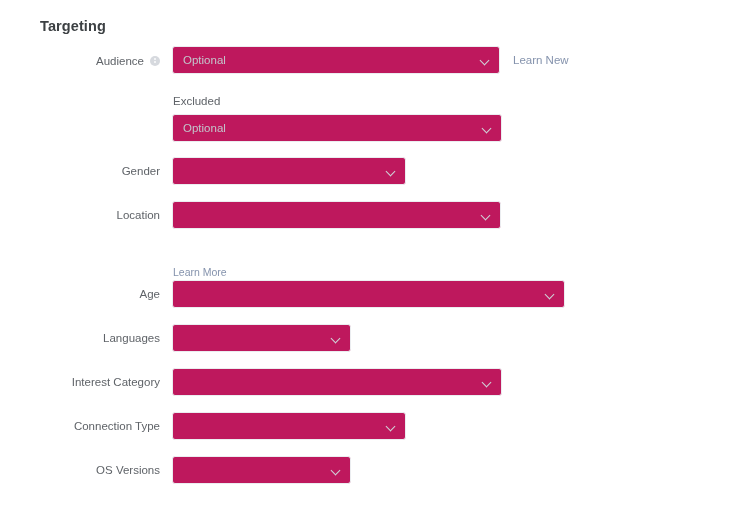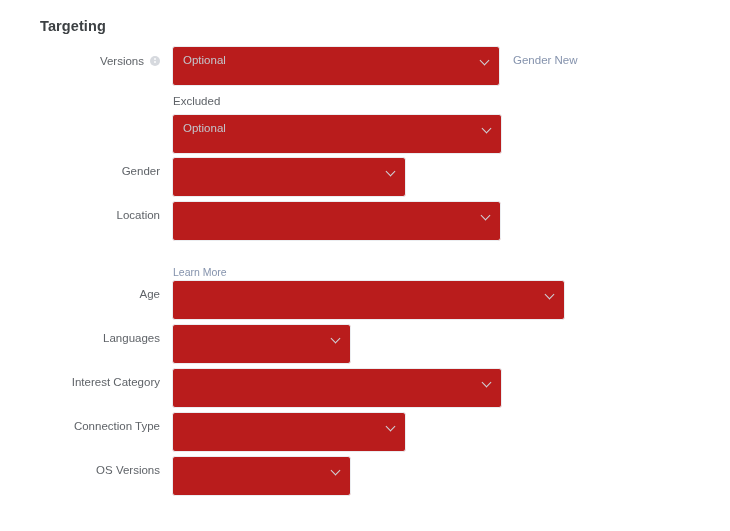--- a/index.html
+++ b/index.html
@@ -85,22 +85,22 @@
     height: 2px;
     border-radius: 50%;
     background: #fbfbfc;
     box-shadow: 0 3px 0 0 #fbfbfc;
   }
 
   
   .field {
     position: absolute;
     left: 172px;
-    height: 40px;
-    background: #b91c1c;
+    height: 28px;
+    background: #be185d;
     border: 1px solid #ebedf0;
     border-radius: 3px;
     box-sizing: border-box;
   }
   .field .placeholder {
     position: absolute;
     left: 10px;
     top: 0;
     line-height: 26px;
     font-size: 11.5px;
@@ -168,27 +168,27 @@
 </style>
 </head>
 <body>
 
 <div class="page">
 
   <div class="section-title">Targeting</div>
 
   <div class="row" style="top:60px;">
     <div class="label-with-icon" style="top:-7px;">
-      <span class="lbl-text">Versions</span><span class="info-icon"></span>
+      <span class="lbl-text">Audience</span><span class="info-icon"></span>
     </div>
     <div class="field" style="top:-14px; width:328px;">
       <span class="placeholder">Optional</span>
       <span class="chev"></span>
     </div>
-    <div class="link" style="left:513px; top:-7px;">Gender New</div>
+    <div class="link" style="left:513px; top:-7px;">Learn New</div>
   </div>
 
   <div class="row" style="top:101px;">
     <div class="sub-label" style="top:-7px;">Excluded</div>
   </div>
   <div class="row" style="top:128px;">
     <div class="field" style="top:-14px; width:330px;">
       <span class="placeholder">Optional</span>
       <span class="chev"></span>
     </div>

